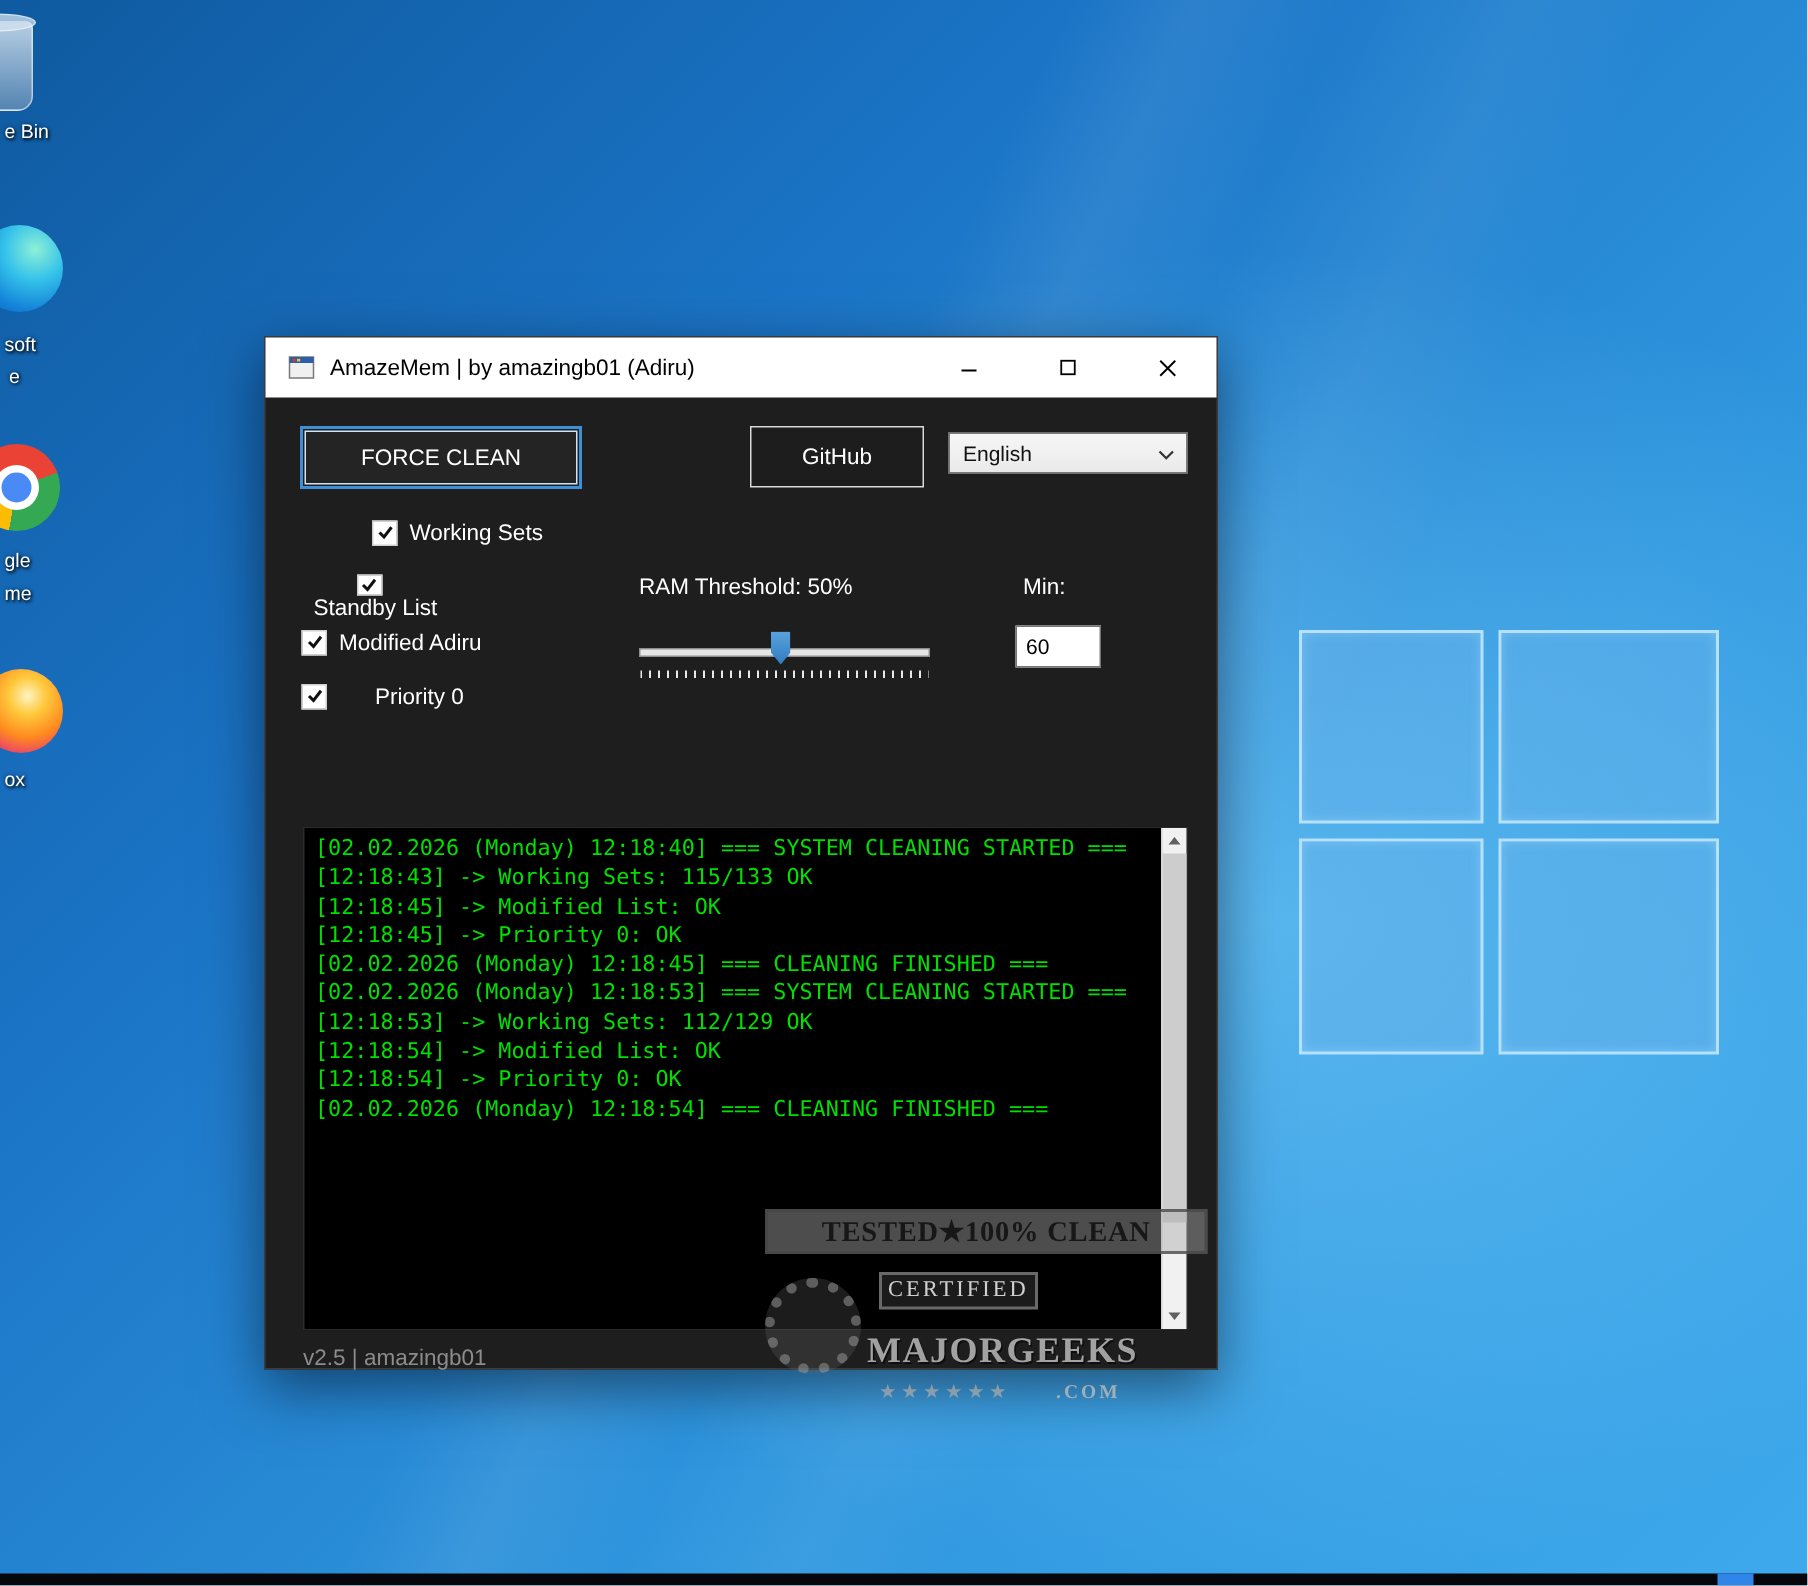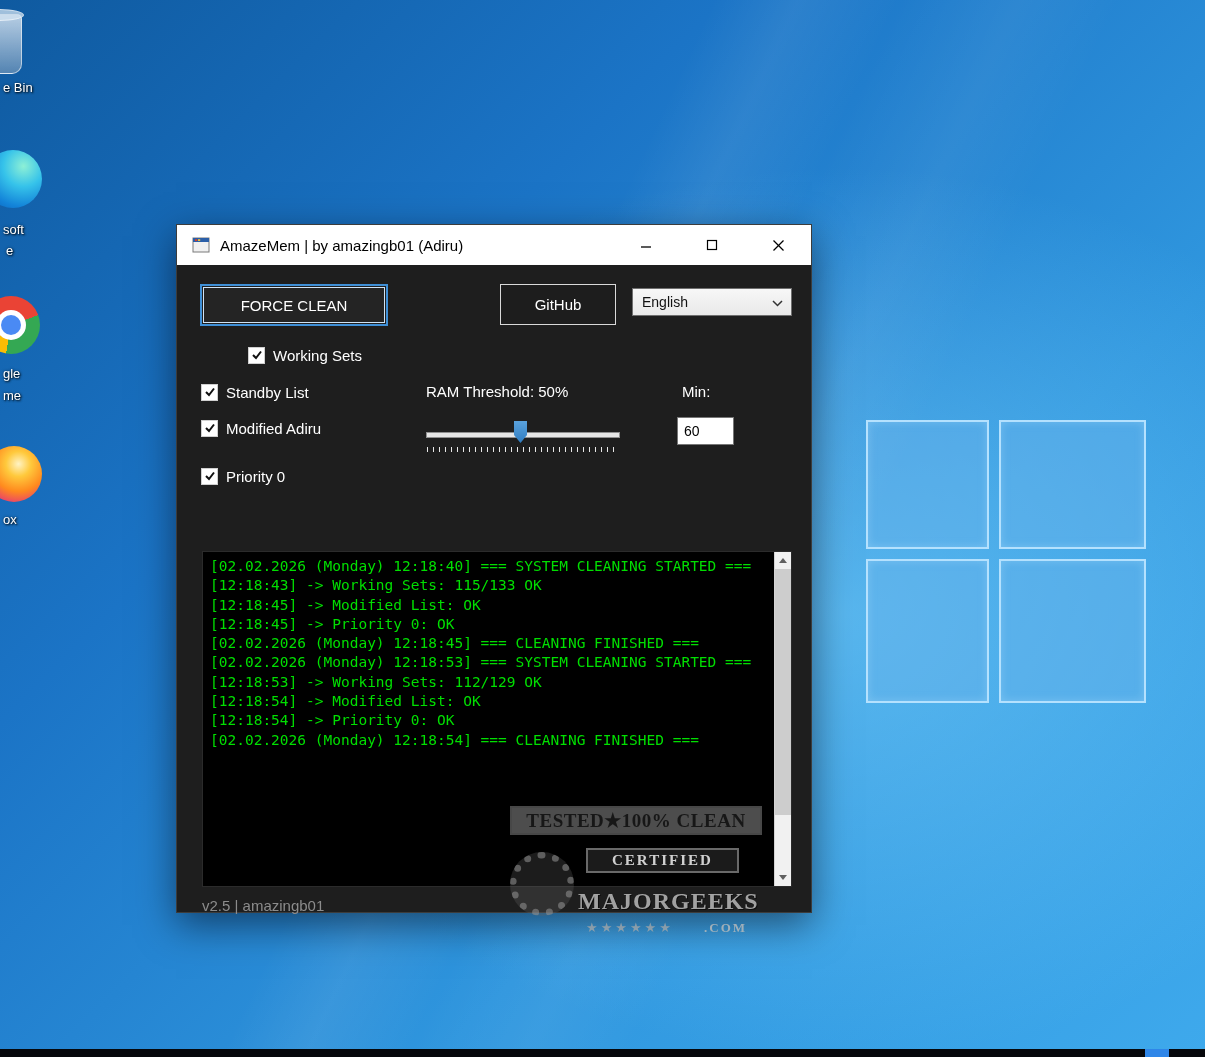--- a/index.html
+++ b/index.html
@@ -123,28 +123,28 @@
     border-top:5px solid #606060; }
   .sb-thumb { position:absolute; left:0; top:17px; width:16px; height:246px;
     background:#cdcdcd; cursor:grab; }
 
   
   .footer { position:absolute; left:25px; top:632px; color:#8c8c8c; font-size:15px; }
 
   
   .watermark { position:absolute; left:329px; top:541px; width:262px; height:148px;
     pointer-events:none; font-family:"Liberation Serif", serif; }
-  .wm-tested { position:absolute; left:4px; top:0; width:252px; text-align:center;
+  .wm-tested { position:absolute; left:4px; top:0; width:295px; text-align:center;
     background:rgba(170,170,170,.45); border:2px solid rgba(70,70,70,.75);
     color:rgba(18,18,18,.92); font-weight:bold; font-size:19px; letter-spacing:.5px; padding:1px 0; }
   .wm-gear { position:absolute; left:4px; top:46px; width:64px; height:64px; border-radius:50%;
     border:7px dotted rgba(150,150,150,.55); background:rgba(100,100,100,.28); }
   .wm-cert { position:absolute; left:80px; top:42px; background:rgba(32,32,32,.85);
     border:2px solid rgba(170,170,170,.55); color:rgba(228,228,228,.9);
-    font-weight:bold; font-size:15px; letter-spacing:2px; padding:2px 24px; }
+    font-weight:normal; font-size:15px; letter-spacing:2px; padding:2px 4px; }
   .wm-brand { position:absolute; left:72px; top:82px; font-weight:bold; font-size:24px;
     color:rgba(188,188,188,.85); letter-spacing:1px; text-shadow:1px 1px 0 rgba(0,0,0,.55); }
   .wm-tld { position:absolute; left:198px; top:114px; font-weight:bold; font-size:13px;
     color:rgba(188,188,188,.8); letter-spacing:2px; }
   .wm-stars { position:absolute; left:80px; top:114px; color:rgba(168,168,168,.75);
     font-size:13px; letter-spacing:3px; }
 
   
   .bottom-strip { position:absolute; left:0; bottom:0; width:1205px; height:8px; background:#05070b; }
   .bottom-accent { position:absolute; right:36px; bottom:0; width:24px; height:8px; background:#2f86e8; }
@@ -219,37 +219,37 @@
     </div>
 
     <div class="cb-row" style="top:81px;padding-left:47px;">
       <span class="cb">
         <svg width="12" height="12">
             <path d="M2 6 L5 9 L10 2.5" fill="none" stroke="#111" stroke-width="2"></path>
           </svg>
       </span>
       <span class="cb-label">Working Sets</span>
     </div>
-    <div class="cb-row" style="top:118px;">
+    <div class="cb-row" style="top:118px;flex-direction:column;">
       <span class="cb">
         <svg width="12" height="12">
             <path d="M2 6 L5 9 L10 2.5" fill="none" stroke="#111" stroke-width="2"></path>
           </svg>
       </span>
       <span class="cb-label">Standby List</span>
     </div>
     <div class="cb-row" style="top:154px;">
       <span class="cb">
         <svg width="12" height="12">
             <path d="M2 6 L5 9 L10 2.5" fill="none" stroke="#111" stroke-width="2"></path>
           </svg>
       </span>
       <span class="cb-label">Modified Adiru</span>
     </div>
-    <div class="cb-row" style="top:202px;">
+    <div class="cb-row" style="top:190px;gap:24px;">
       <span class="cb">
         <svg width="12" height="12">
             <path d="M2 6 L5 9 L10 2.5" fill="none" stroke="#111" stroke-width="2"></path>
           </svg>
       </span>
       <span class="cb-label">Priority 0</span>
     </div>
 
     <div class="ram-label">RAM Threshold: 50%</div>
     <div class="slider">

